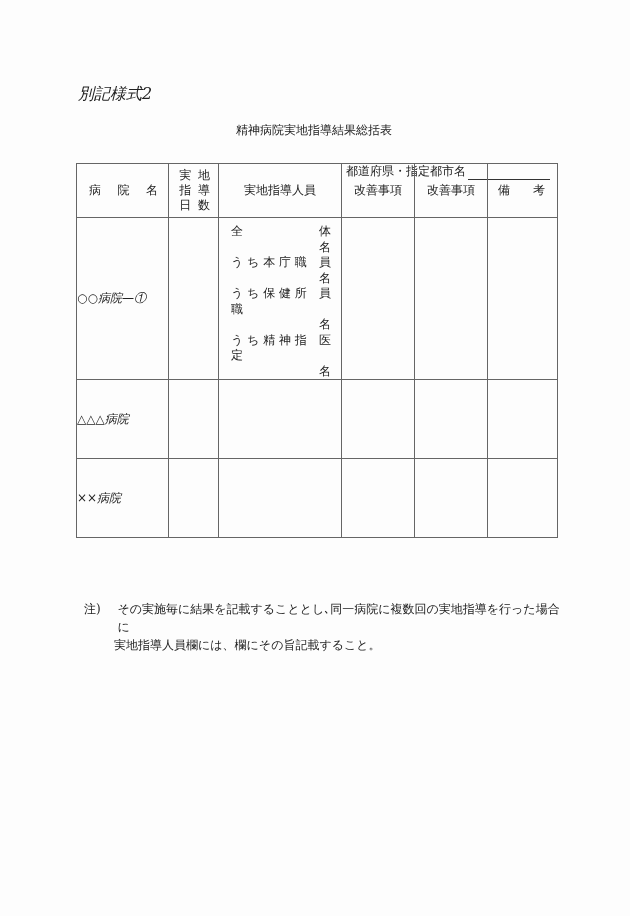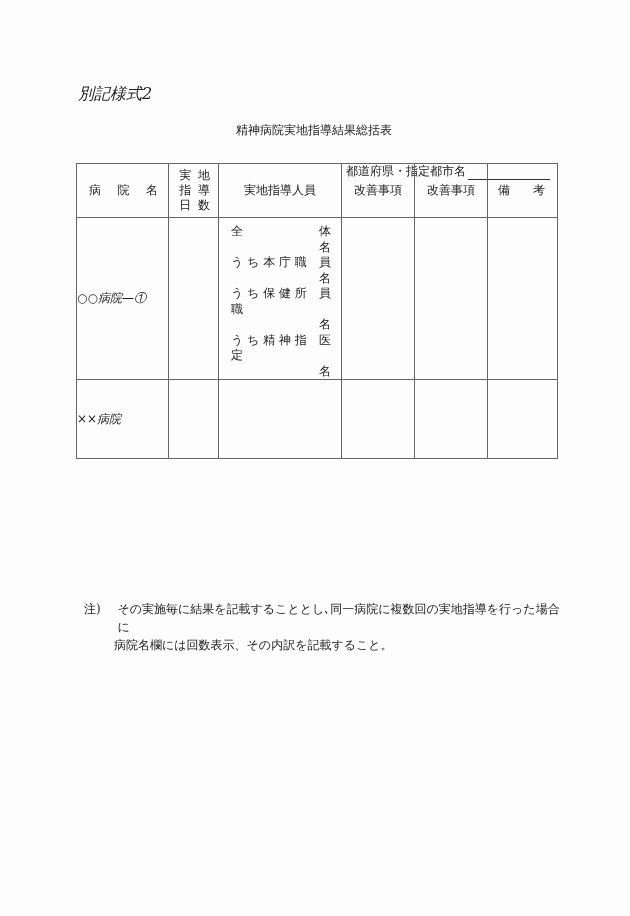--- a/index.html
+++ b/index.html
@@ -105,29 +105,37 @@
             <span>う ち 精 神 指 定</span>
             <span>医</span>
           </div>
       <div class="right">名</div>
     </td>
     <td></td>
     <td></td>
     <td></td>
   </tr>
   <tr style="height:79px">
+    <td class="hospital">△△△病院</td>
+    <td></td>
+    <td></td>
+    <td></td>
+    <td></td>
+    <td></td>
+  </tr>
+  <tr style="height:79px">
     <td class="hospital">××病院</td>
     <td></td>
     <td></td>
     <td></td>
     <td></td>
     <td></td>
   </tr>
 </tbody>
   </table>
 
 <div class="abs notes">
   <div class="row">
     <span class="lbl">注)</span>
     <span>その実施毎に結果を記載することとし､同一病院に複数回の実地指導を行った場合に</span>
   </div>
-  <div class="indent2">病院名欄には回数表示、その内訳を記載すること。</div>
+  <div class="indent2">実地指導人員欄には、欄にその旨記載すること。</div>
 </div>
 
 </body></html>

